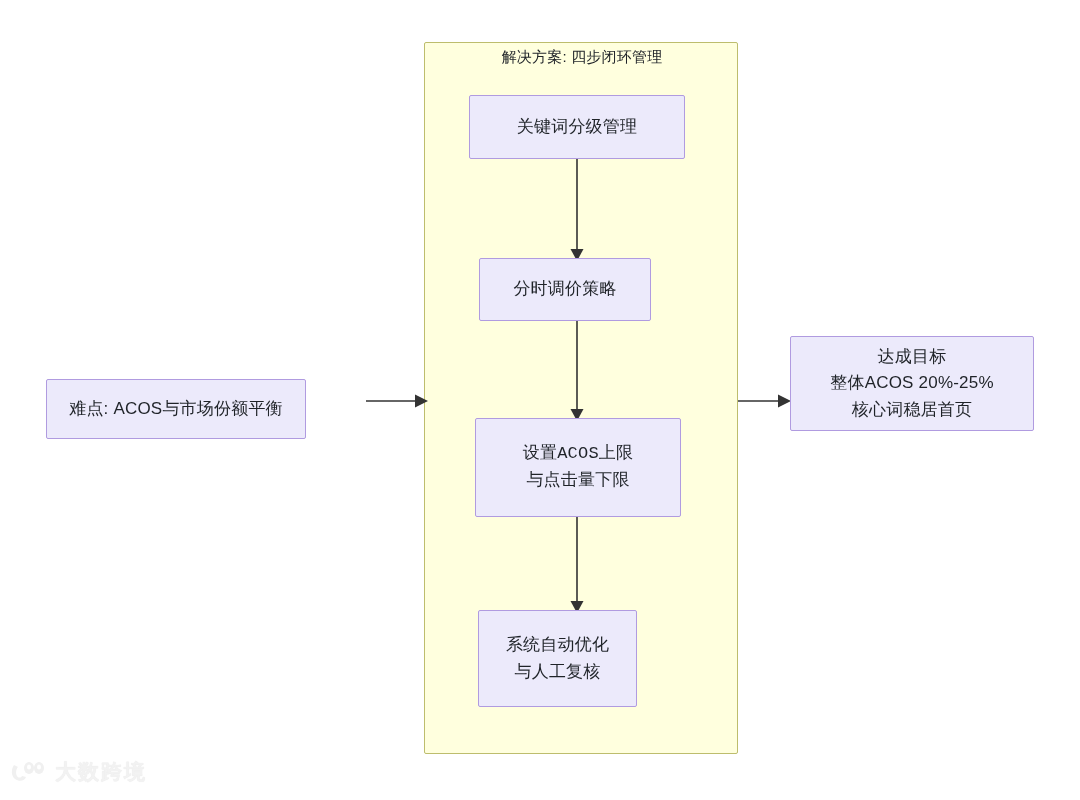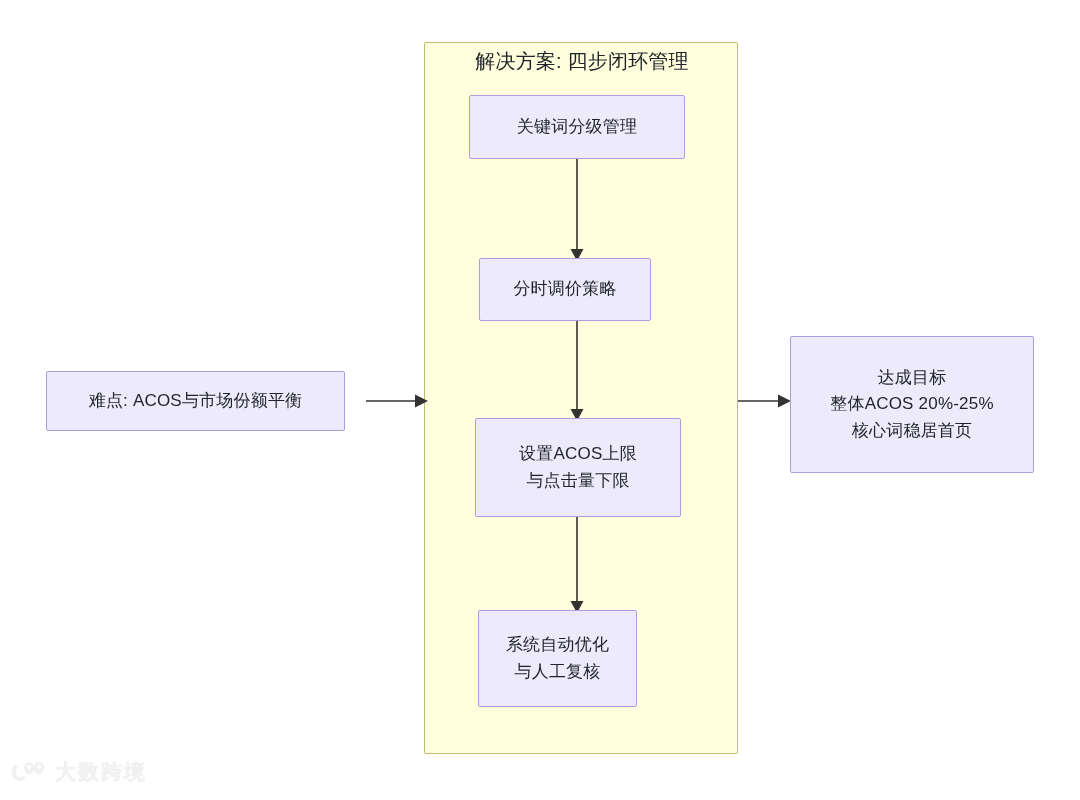--- a/index.html
+++ b/index.html
@@ -55,33 +55,33 @@
     border: 1.6px solid #BDBD6D;
     border-radius: 2px;
     z-index: 1;
   }
   #subgraph-title {
     position: absolute;
     left: 424px;
     top: 48px;
     width: 316px;
     text-align: center;
-    font-size: 20px;
+    font-size: 15px;
     color: #1f2328;
     letter-spacing: 0.2px;
     z-index: 2;
   }
 
   
-  #node-pain      { left: 46px;  top: 371px; width: 299px; height: 60px; }
+  #node-pain      { left: 46px;  top: 379px; width: 260px; height: 60px; }
   #node-step1     { left: 469px; top: 95px;  width: 216px; height: 64px; }
   #node-step2     { left: 479px; top: 258px; width: 172px; height: 63px; }
-  #node-step3     { left: 475px; top: 418px; width: 206px; height: 99px; }
+  #node-step3     { left: 475px; top: 418px; width: 206px; height: 99px; font-family: Liberation Mono, monospace; }
   #node-step4     { left: 478px; top: 610px; width: 159px; height: 97px; }
-  #node-goal      { left: 790px; top: 336px; width: 244px; height: 137px; }
+  #node-goal      { left: 790px; top: 336px; width: 244px; height: 95px; }
 
   
   #edges {
     position: absolute;
     left: 0;
     top: 0;
     width: 1080px;
     height: 800px;
     z-index: 2;
     pointer-events: none;

